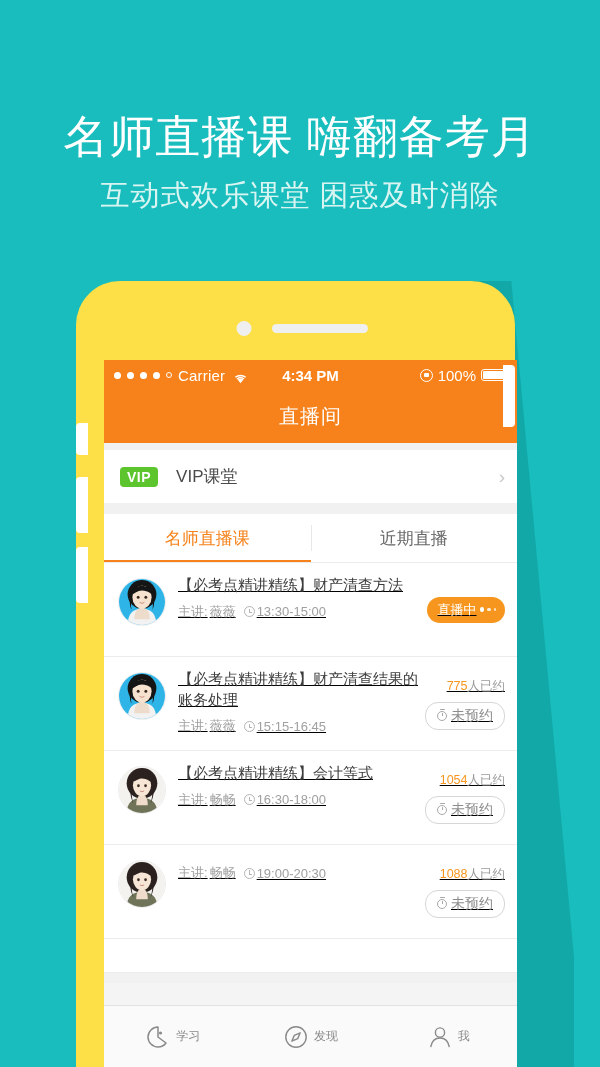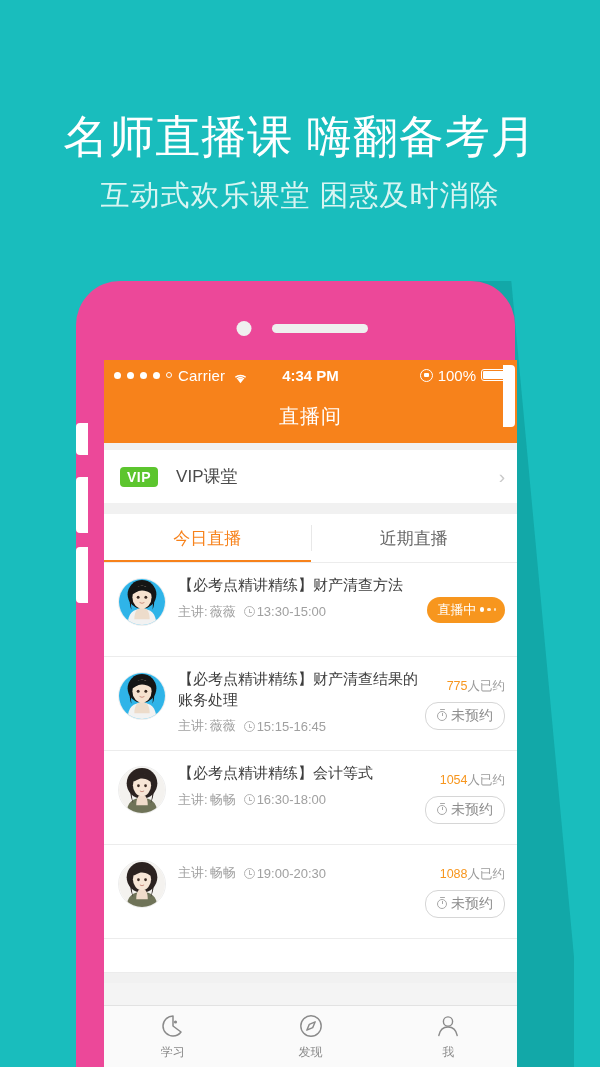--- a/index.html
+++ b/index.html
@@ -21,21 +21,21 @@
                white-space:nowrap; font-weight:400; }
 
   
   #shadow-wedge { position:absolute; left:409px; top:281px; width:165px; height:786px;
                   background:#12a8a8;
                   clip-path: polygon(0 0, 62% 0, 100% 86%, 100% 100%, 0 100%); }
 
   
   #phone { position:absolute; left:68px; top:281px; width:447px; height:786px; }
   #phone-body { position:absolute; left:8px; top:0; width:439px; height:786px;
-                background:#ec4899; border-radius:44px 44px 0 0; }
+                background:#fde047; border-radius:44px 44px 0 0; }
 
   .side-btn { position:absolute; background:#ffffff; left:0px; width:12px; }
   #btn-silent { top:142px; height:32px; border-radius:4px 0 0 4px; }
   #btn-vol-up { top:196px; height:56px; border-radius:4px 0 0 4px; }
   #btn-vol-dn { top:266px; height:56px; border-radius:4px 0 0 4px; }
   #btn-power  { position:absolute; right:0px; top:84px; width:12px; height:62px;
                 background:#ffffff; border-radius:0 4px 4px 0; }
 
   #speaker { position:absolute; left:50%; top:43px; transform:translateX(-50%);
              width:96px; height:9px; background:#efefef; border-radius:5px; margin-left:24px;}
@@ -85,21 +85,21 @@
   .tab { flex:1; display:flex; align-items:center; justify-content:center;
          font-size:17px; color:#666; position:relative; }
   .tab.active { color:#f7821b; }
   .tab.active:after { content:""; position:absolute; bottom:0; left:0; right:0;
                       height:2px; background:#f7821b; }
   #tabs:before { content:""; position:absolute; left:50%; top:11px; width:1px;
                  height:26px; background:#e8e8e8; }
   #tabs-border { height:1px; background:#ececec; }
 
   
-  #list { background:#fff; }
+  #list { background:#fff;text-decoration:underline; }
   .row { display:flex; padding:12px 12px 12px 14px; border-bottom:1px solid #ececec;
          align-items:flex-start; min-height:94px; }
   .avatar { width:48px; height:48px; border-radius:50%; flex:0 0 48px; margin-top:3px;
             overflow:hidden; position:relative; border:1px solid #eee;}
   .row-main { flex:1; padding-left:12px; padding-right:6px; min-width:0;}
   .row-title { font-size:15px; color:#3d3d3d; line-height:1.38; }
   .row-sub { font-size:13px; color:#a0a0a0; margin-top:7px; display:flex;
              align-items:center; gap:2px;}
   .clock { width:11px; height:11px; border:1.2px solid #b5b5b5; border-radius:50%;
            position:relative; display:inline-block; margin-left:6px;}
@@ -126,21 +126,21 @@
   .timer:before{content:""; position:absolute; left:4px; top:1.6px; width:1px; height:3.4px;
                 background:#a8a8a8;}
   .timer:after{content:""; position:absolute; left:2.2px; top:-3px; width:5px; height:1.6px;
                 background:#a8a8a8; border-radius:1px;}
   #list-tail { height:34px; background:#fff; border-bottom:1px solid #ececec;}
   #list-gap  { height:10px; background:#f1f1f1;}
 
   
   #tabbar { position:absolute; left:0; bottom:0; width:413px; height:62px;
             background:#fafafa; border-top:1px solid #e2e2e2; display:flex; }
-  .tbitem { flex:1; display:flex; flex-direction:column; align-items:center;
+  .tbitem { flex:1; display:flex; flex-direction:row; align-items:center;
             justify-content:center; gap:5px; }
   .tbicon { width:26px; height:26px; position:relative; }
   .tblabel { font-size:12px; color:#8a8a8a; }
   .tbitem.active .tblabel { color:#f7821b; }
 
   
   .av-face { position:absolute; inset:0; }
 </style>
 </head>
 <body>
@@ -192,21 +192,21 @@
       <div id="vip-row">
         <span id="vip-badge">VIP</span>
         <span id="vip-label">VIP课堂</span>
         <span id="vip-chevron">›</span>
       </div>
 
       <div id="vip-gap2"></div>
 
       <div id="tabs">
         <div class="tab active">
-          <span>今日直播</span>
+          <span>名师直播课</span>
         </div>
         <div class="tab">
           <span>近期直播</span>
         </div>
       </div>
       <div id="tabs-border"></div>
 
       <div id="list">
 
         <div class="row">

